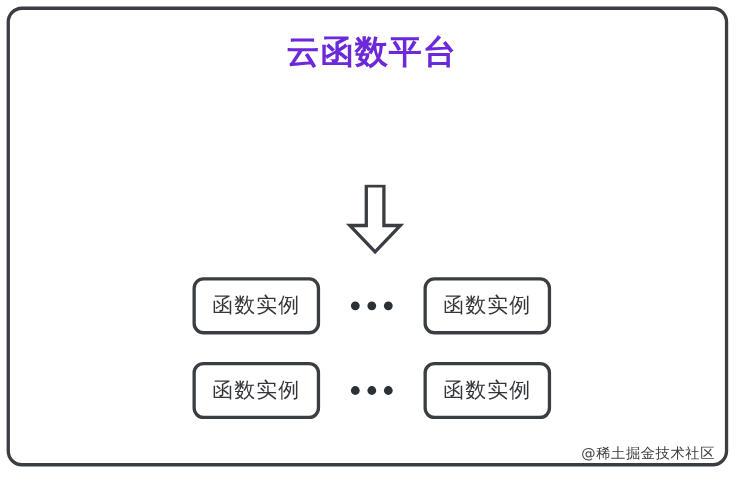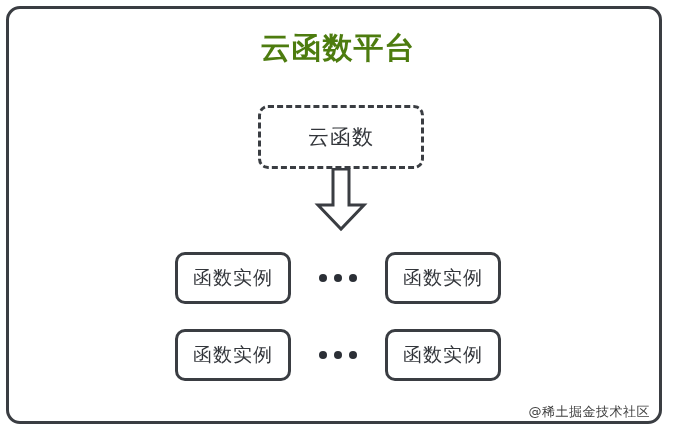--- a/index.html
+++ b/index.html
@@ -31,21 +31,21 @@
   }
   
   .platform-title {
     position: absolute;
     left: 0;
     top: 26px;
     width: 676px;
     text-align: center;
     font-size: 30px;
     font-weight: bold;
-    color: #4d7c0f;
+    color: #6d28d9;
     letter-spacing: 1px;
     line-height: 44px;
   }
   
   .func-box {
     position: absolute;
     left: 258px;
     top: 105px;
     width: 166px;
     height: 64px;
@@ -125,23 +125,20 @@
 </style>
 </head>
 <body>
 
 <div id="canvas">
 
   <div class="platform-frame"></div>
 
   <div class="platform-title">云函数平台</div>
 
-  <div class="func-box">
-    <span class="func-box-label">云函数</span>
-  </div>
 
   <div class="down-arrow">
     <svg width="58" height="64" viewBox="0 0 58 64" xmlns="http://www.w3.org/2000/svg">
       <polygon points="21,1 37,1 37,37 52,37 29,61 6,37 21,37" fill="#ffffff" stroke="#3a3d42" stroke-width="3" stroke-linejoin="miter"></polygon>
     </svg>
   </div>
 
   <div class="instance-row row-1">
     <div class="instance-box">
       <span class="instance-label">函数实例</span>

